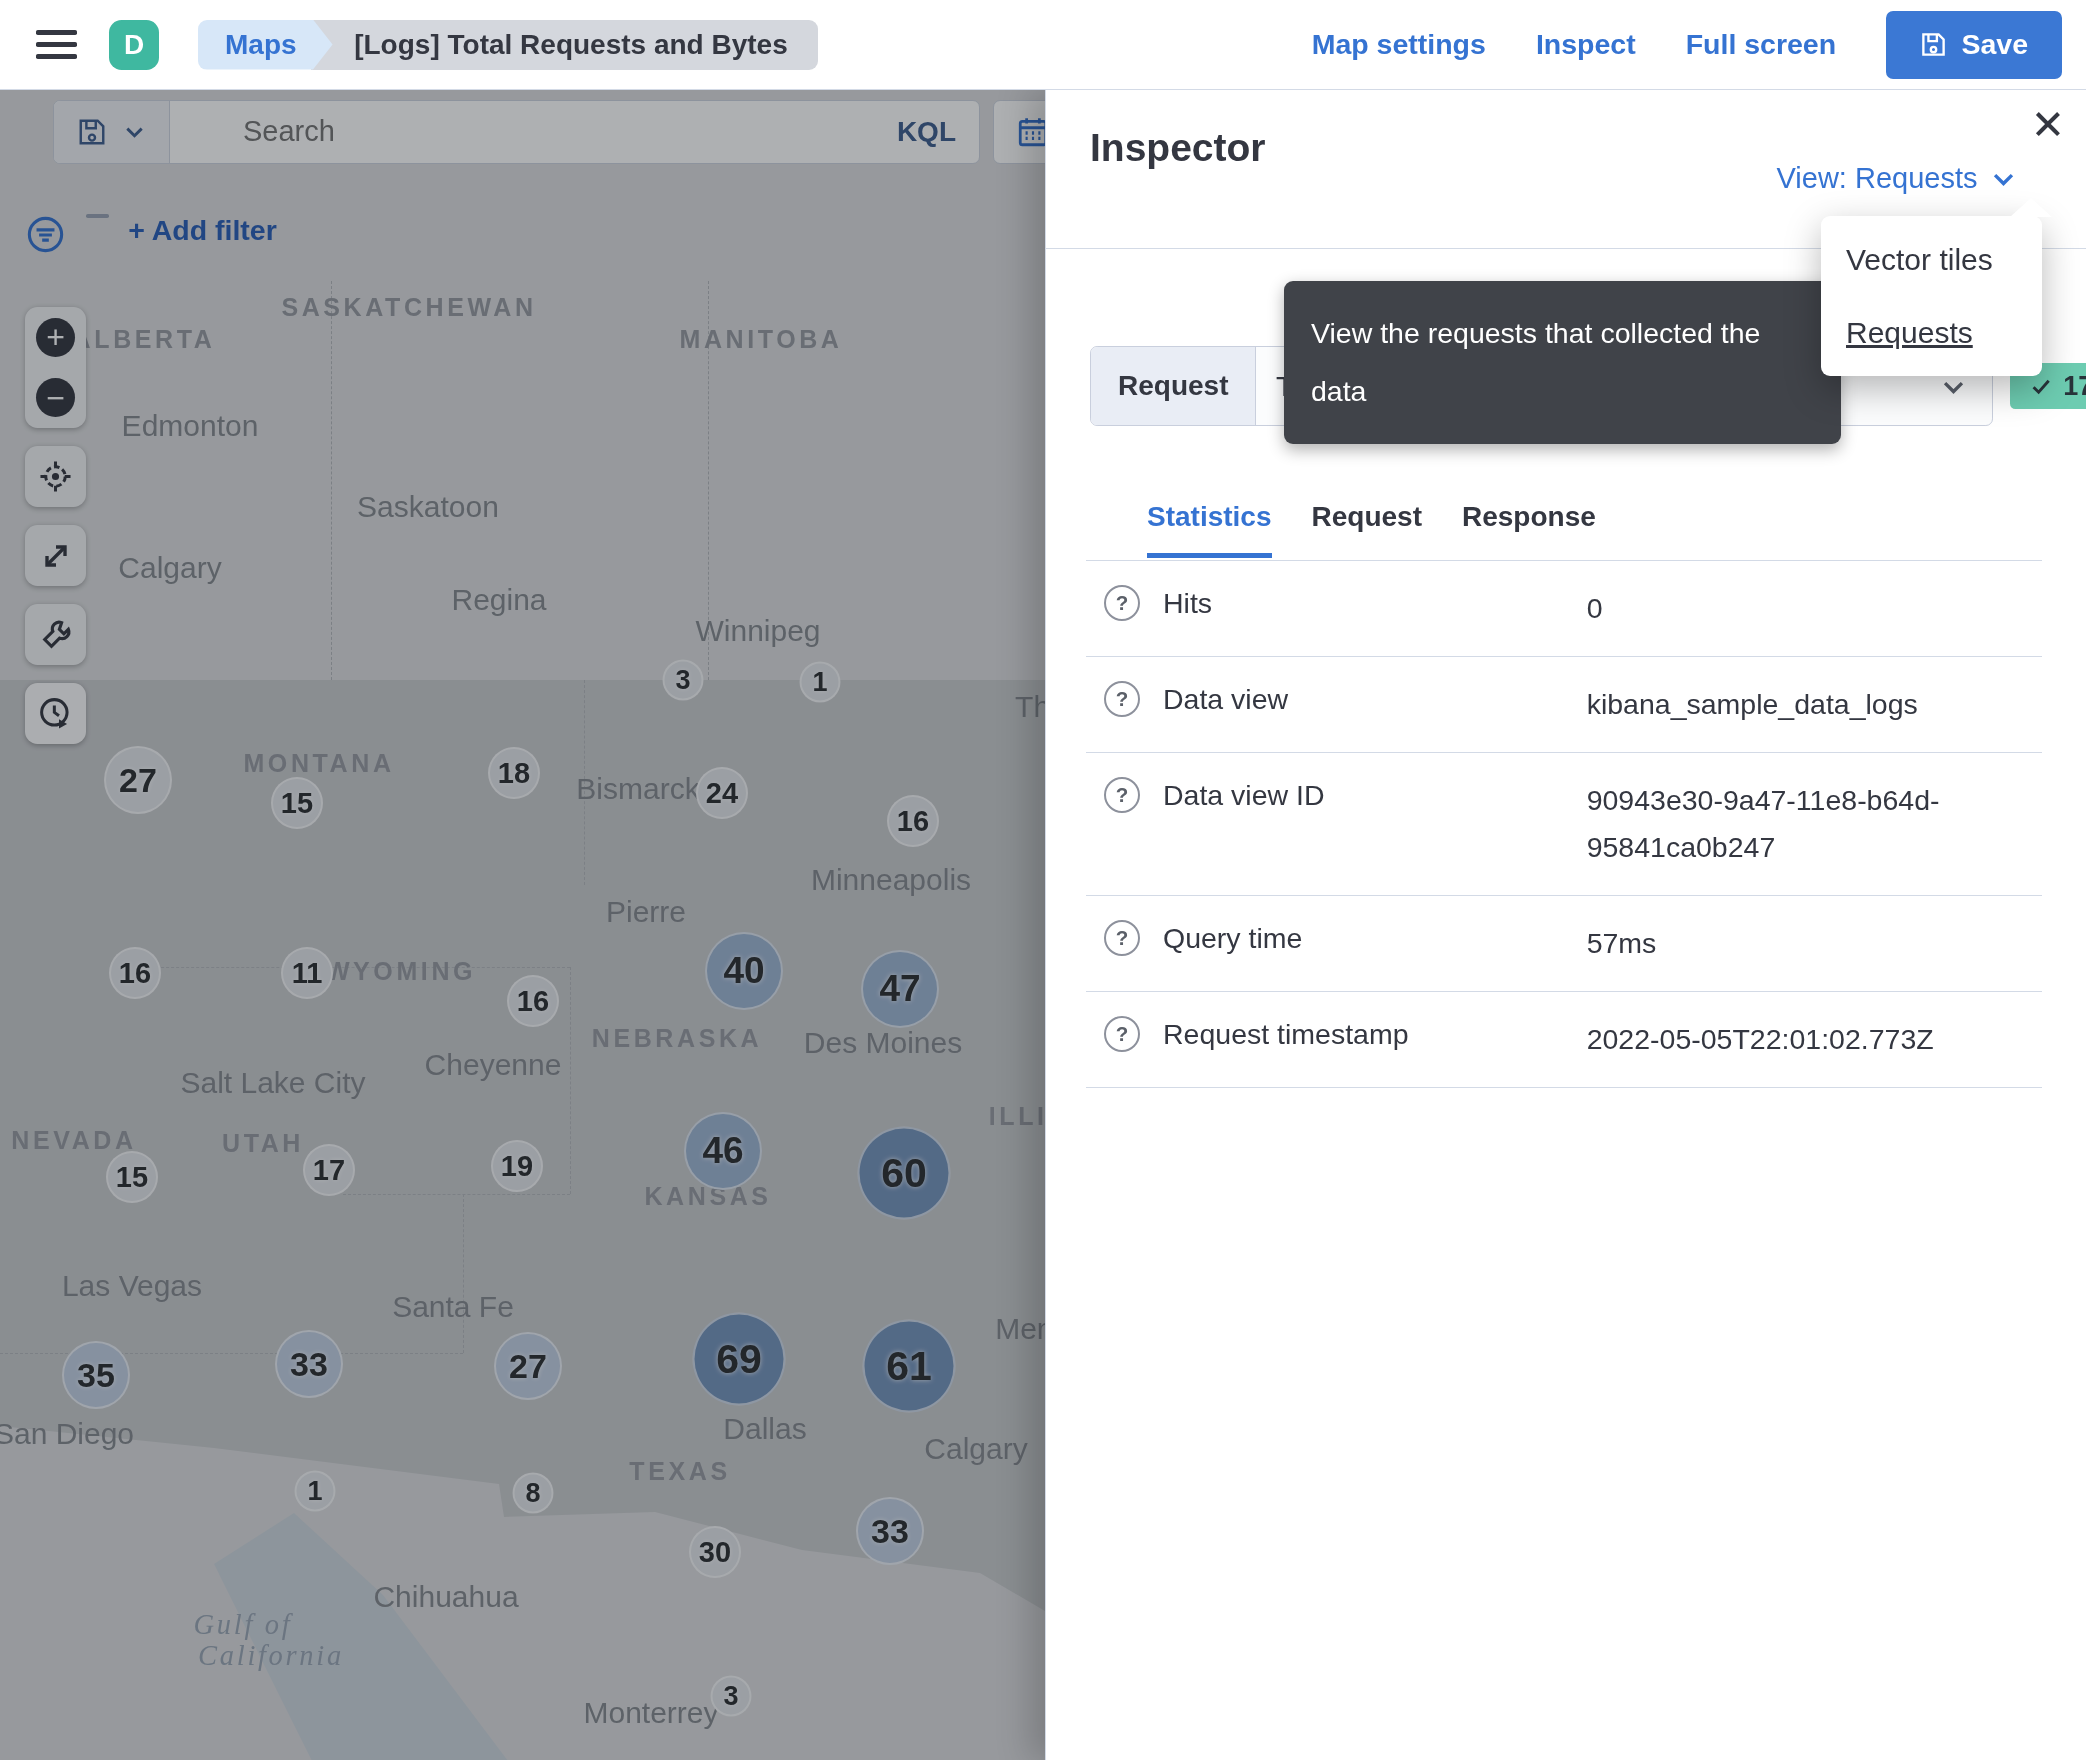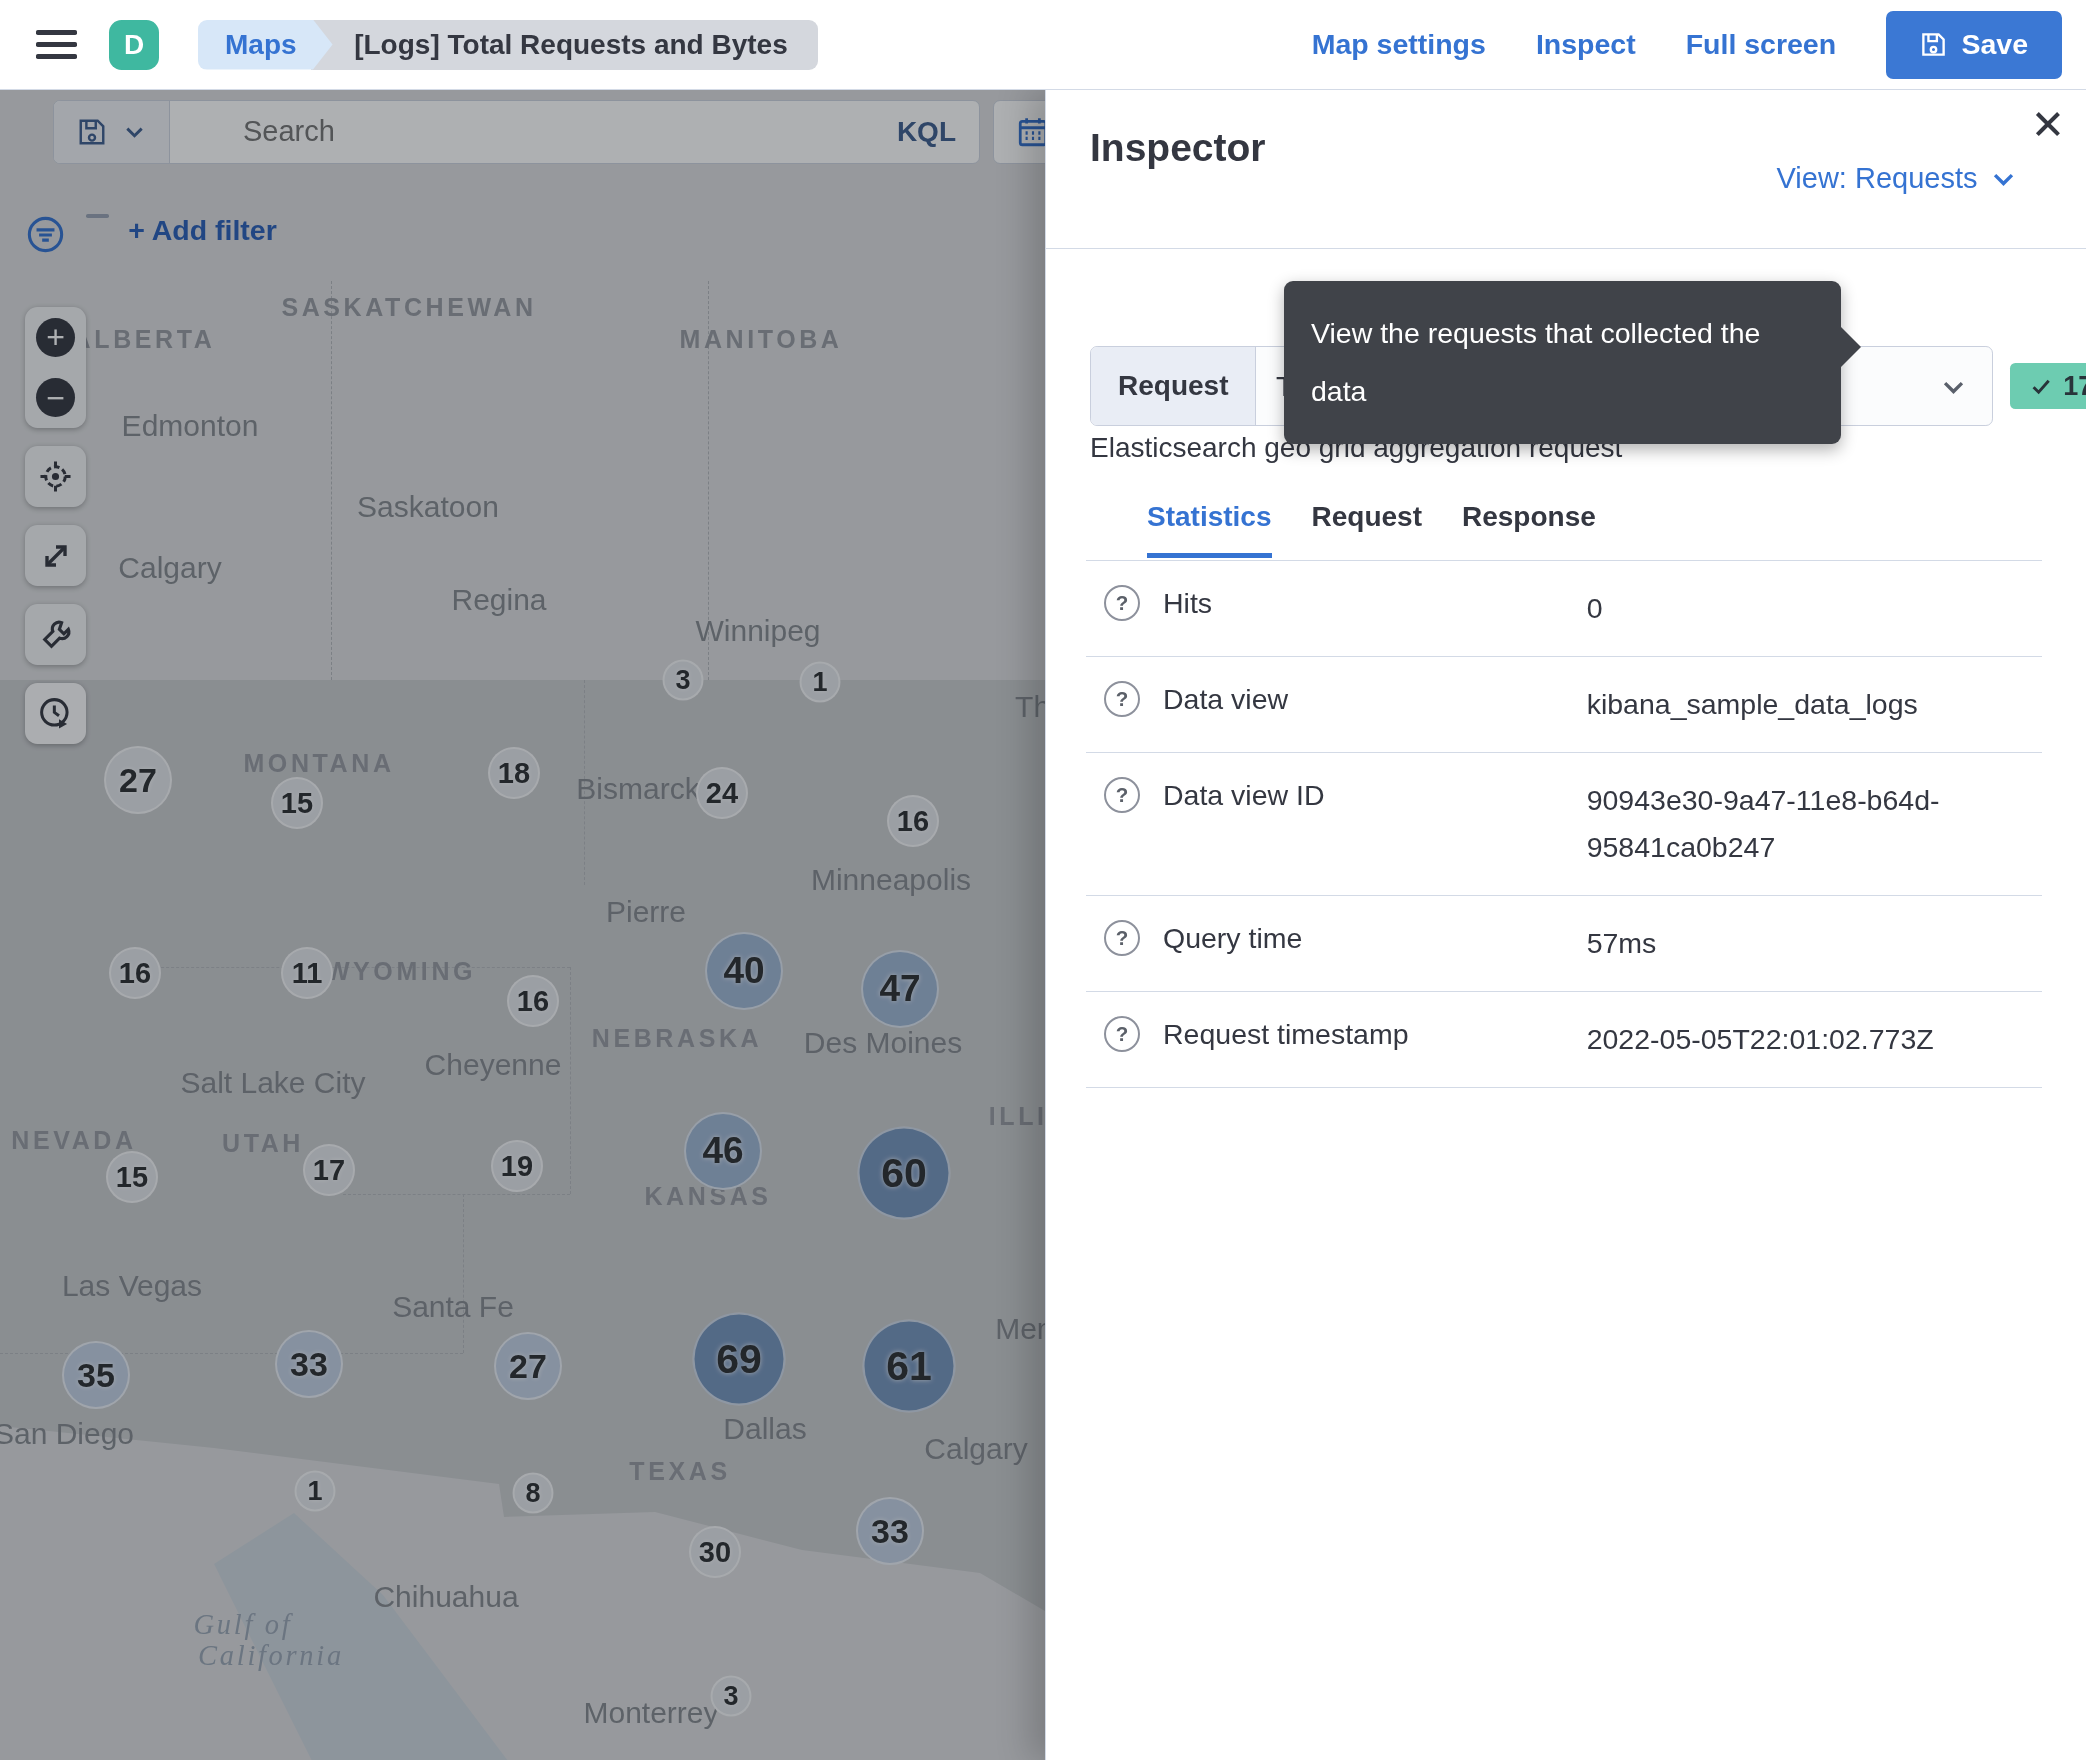--- a/index.html
+++ b/index.html
@@ -313,21 +313,20 @@
 
       <div class="time-badge">
         <span>
           <svg width="23" height="23" viewBox="0 0 16 16" fill="none" stroke="#28343a" stroke-width="2">
               <path d="M2.5 8.5l3.5 3.5 7-8"></path>
             </svg>
         </span>
         <span>1745ms</span>
       </div>
 
-      <div class="req-desc">Elasticsearch geo grid aggregation request</div>
 
       <div class="tabs">
         <div class="tab active">Statistics</div>
         <div class="tab">Request</div>
         <div class="tab">Response</div>
       </div>
       <div class="tabs-hr"></div>
 
       <div class="stats">
         <div class="srow">
@@ -365,17 +364,22 @@
             </div>
           <div class="val">2022-05-05T22:01:02.773Z</div>
         </div>
       </div>
 
       <div class="tooltip">
         <span>View the requests that collected the data</span>
         <div class="arrow"></div>
       </div>
 
+      <div class="popover">
+        <div class="up-arrow"></div>
+        <div class="pop-item first">Vector tiles</div>
+        <div class="pop-item second">Requests</div>
+      </div>
     </div>
 
   </div>
 </div>
 
 
 </body></html>

